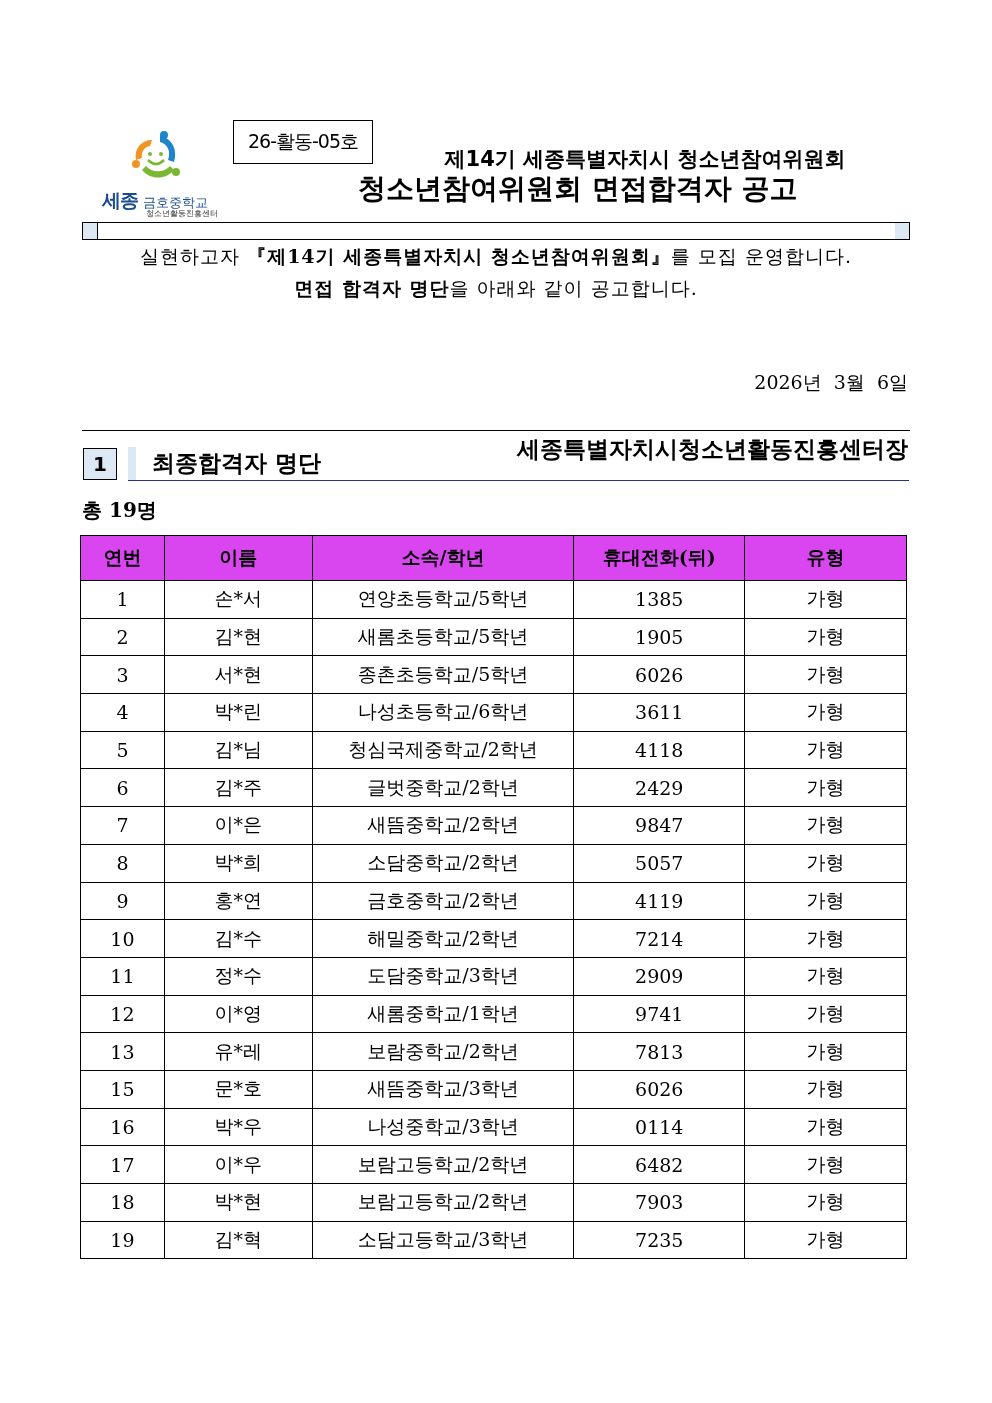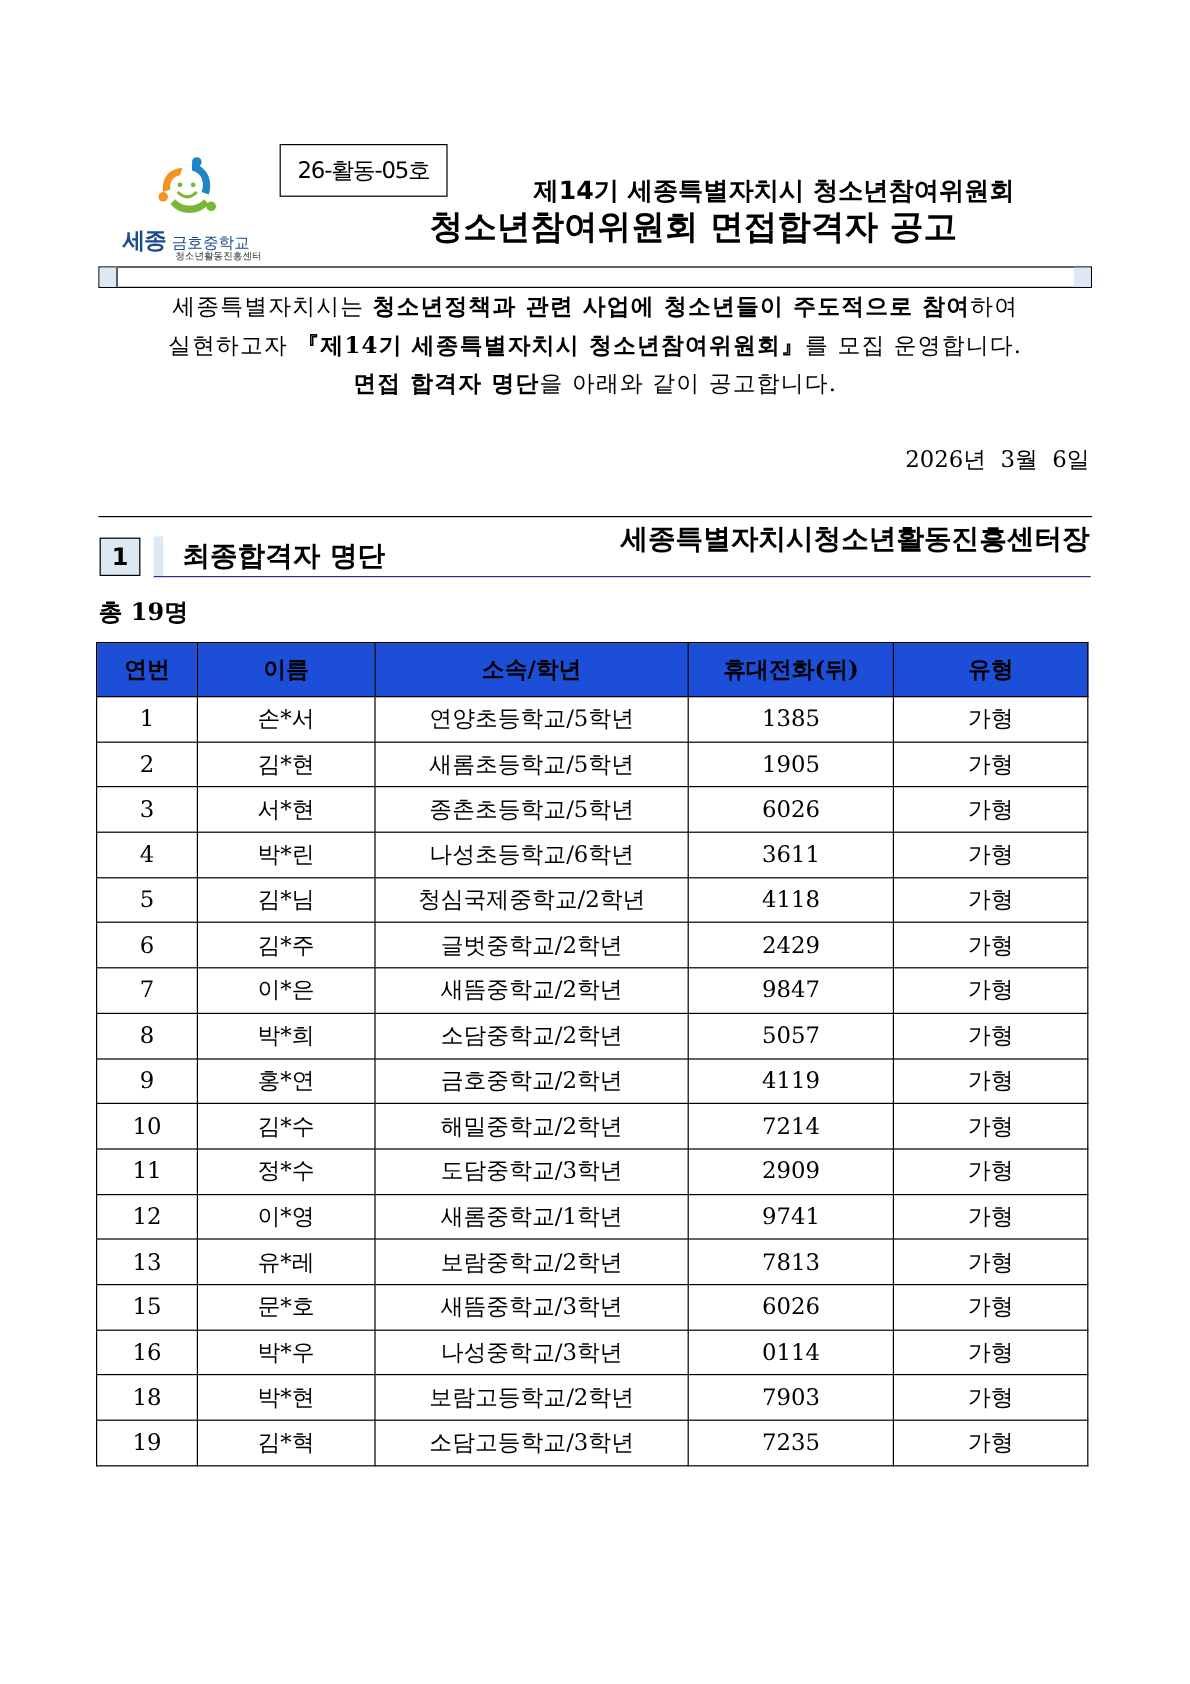--- a/index.html
+++ b/index.html
@@ -34,21 +34,21 @@
     .sec-num { position: absolute; left: 83px; top: 448px; width: 34px; height: 32px; border: 1.5px solid #000; background: #dde8f5; box-sizing: border-box; display: flex; align-items: center; justify-content: center; font-family: "DejaVu Sans", sans-serif; font-weight: bold; font-size: 20px; }
     .sec-bar { position: absolute; left: 128px; top: 447px; width: 8px; height: 34px; background: #dde8f5; }
     .sec-title { position: absolute; left: 152px; top: 448px; font-family: "DejaVu Sans", sans-serif; font-weight: bold; font-size: 23px; white-space: nowrap; }
     .sec-line { position: absolute; left: 128px; top: 480px; width: 781px; height: 0; border-top: 1.5px solid #2b2f8a; }
 
     .count { position: absolute; left: 82px; top: 497px; font-size: 20px; font-weight: bold; white-space: nowrap; }
 
     
     table.result { position: absolute; left: 80px; top: 535px; width: 827px; border-collapse: collapse; font-size: 19px; }
     table.result th, table.result td { border: 1.5px solid #000; text-align: center; padding: 0; }
-    table.result th { background: #1d4ed8; font-weight: bold; height: 44px; }
+    table.result th { background: #d946ef; font-weight: bold; height: 44px; }
     table.result td { height: 36.7px; }
     col.c1 { width: 84px; } col.c2 { width: 148px; } col.c3 { width: 262px; } col.c4 { width: 171px; } col.c5 { width: 162px; }
   </style>
 </head>
 <body>
 
 <div class="page">
 
   <div class="logo">
     <svg class="logo-mark" viewBox="0 0 52 54" width="52" height="54">
@@ -72,21 +72,20 @@
   <div class="doc-number">26-활동-05호</div>
   <div class="title-top">제14기 세종특별자치시 청소년참여위원회</div>
   <div class="title-main">청소년참여위원회 면접합격자 공고</div>
 
   <div class="divider-box">
     <div class="cap-l"></div>
     <div class="cap-r"></div>
   </div>
 
   <div class="intro">
-    <p><span>세종특별자치시는 </span><b>청소년정책과 관련 사업에 청소년들이 주도적으로 참여</b><span>하여</span></p>
     <p><span>실현하고자 </span><b>『제14기 세종특별자치시 청소년참여위원회』</b><span>를 모집 운영합니다.</span></p>
     <p><b>면접 합격자 명단</b><span>을 아래와 같이 공고합니다.</span></p>
   </div>
 
   <div class="date">2026년  3월  6일</div>
   <div class="issuer">세종특별자치시청소년활동진흥센터장</div>
   <div class="rule"></div>
 
   <div class="sec-num">1</div>
   <div class="sec-bar"></div>
@@ -212,20 +211,27 @@
           <td>가형</td>
         </tr>
         <tr>
           <td>16</td>
           <td>박*우</td>
           <td>나성중학교/3학년</td>
           <td>0114</td>
           <td>가형</td>
         </tr>
         <tr>
+          <td>17</td>
+          <td>이*우</td>
+          <td>보람고등학교/2학년</td>
+          <td>6482</td>
+          <td>가형</td>
+        </tr>
+        <tr>
           <td>18</td>
           <td>박*현</td>
           <td>보람고등학교/2학년</td>
           <td>7903</td>
           <td>가형</td>
         </tr>
         <tr>
           <td>19</td>
           <td>김*혁</td>
           <td>소담고등학교/3학년</td>

